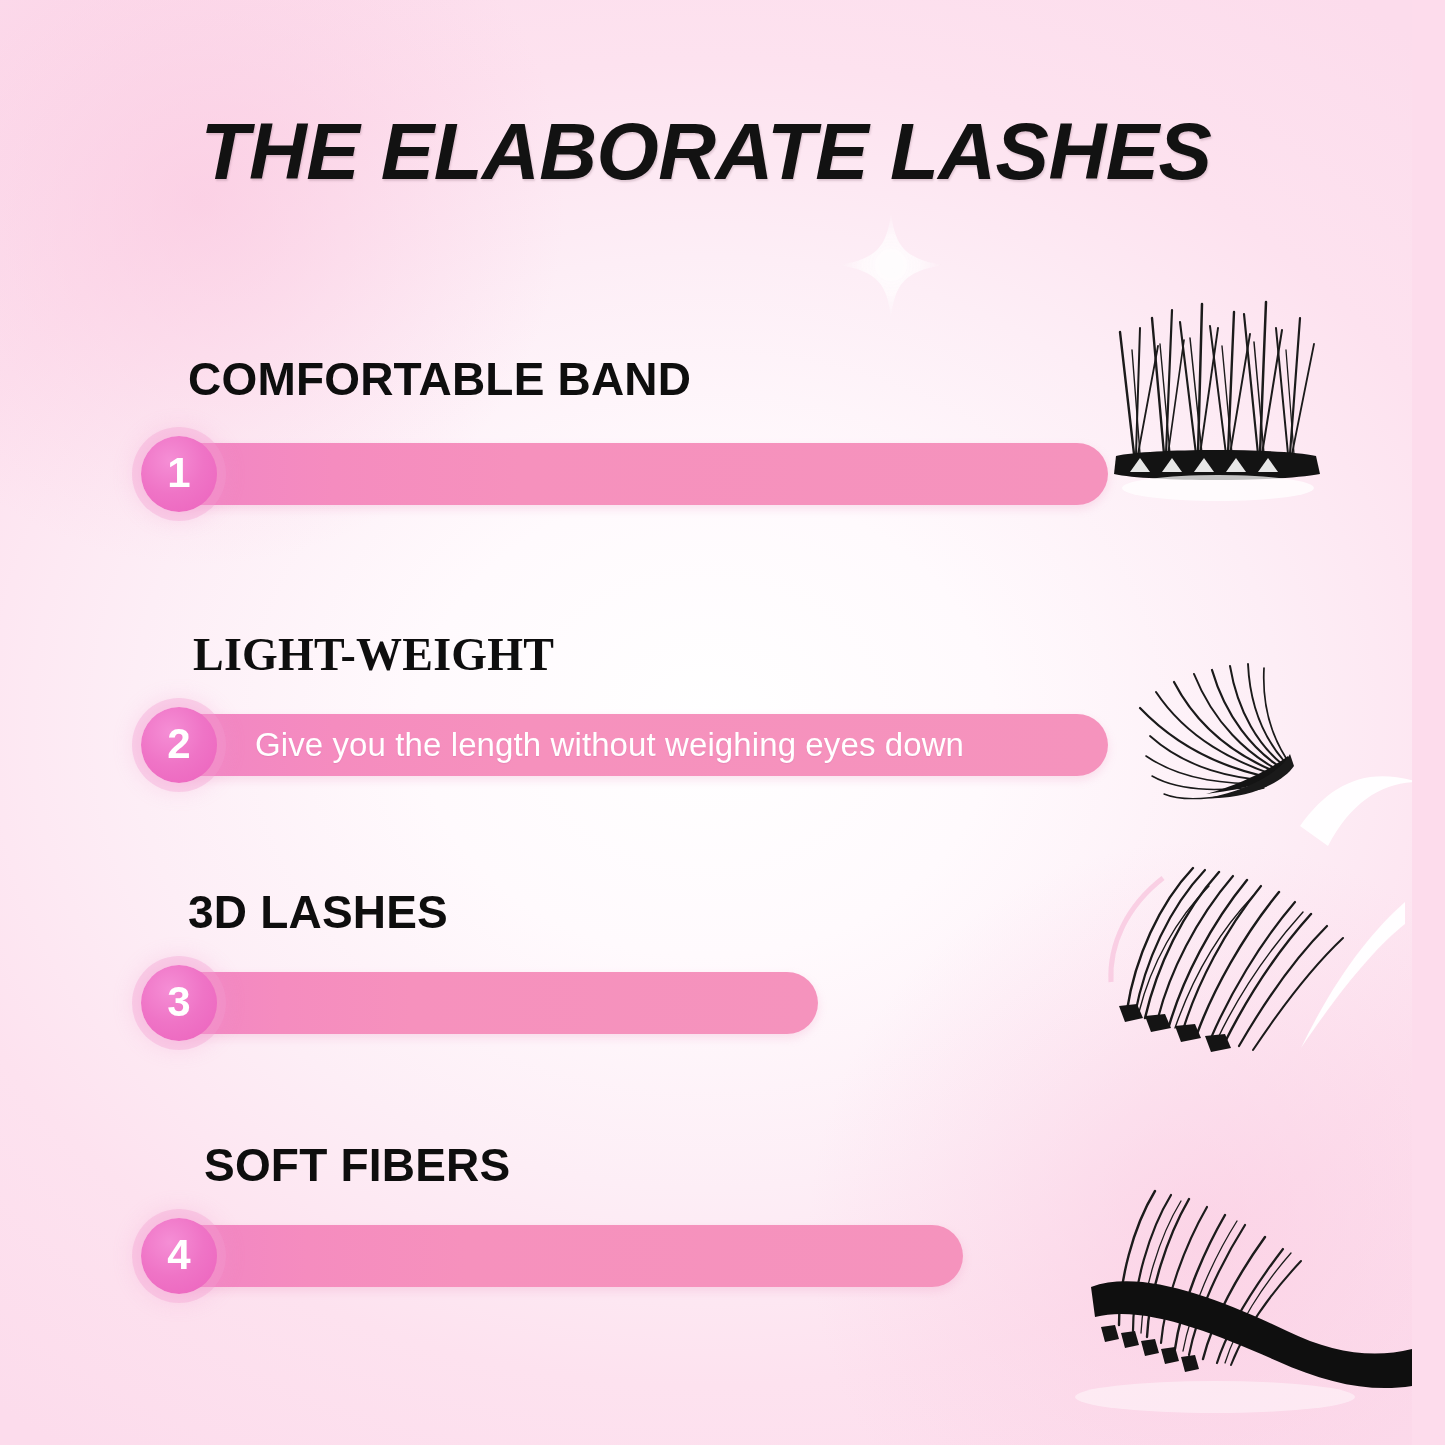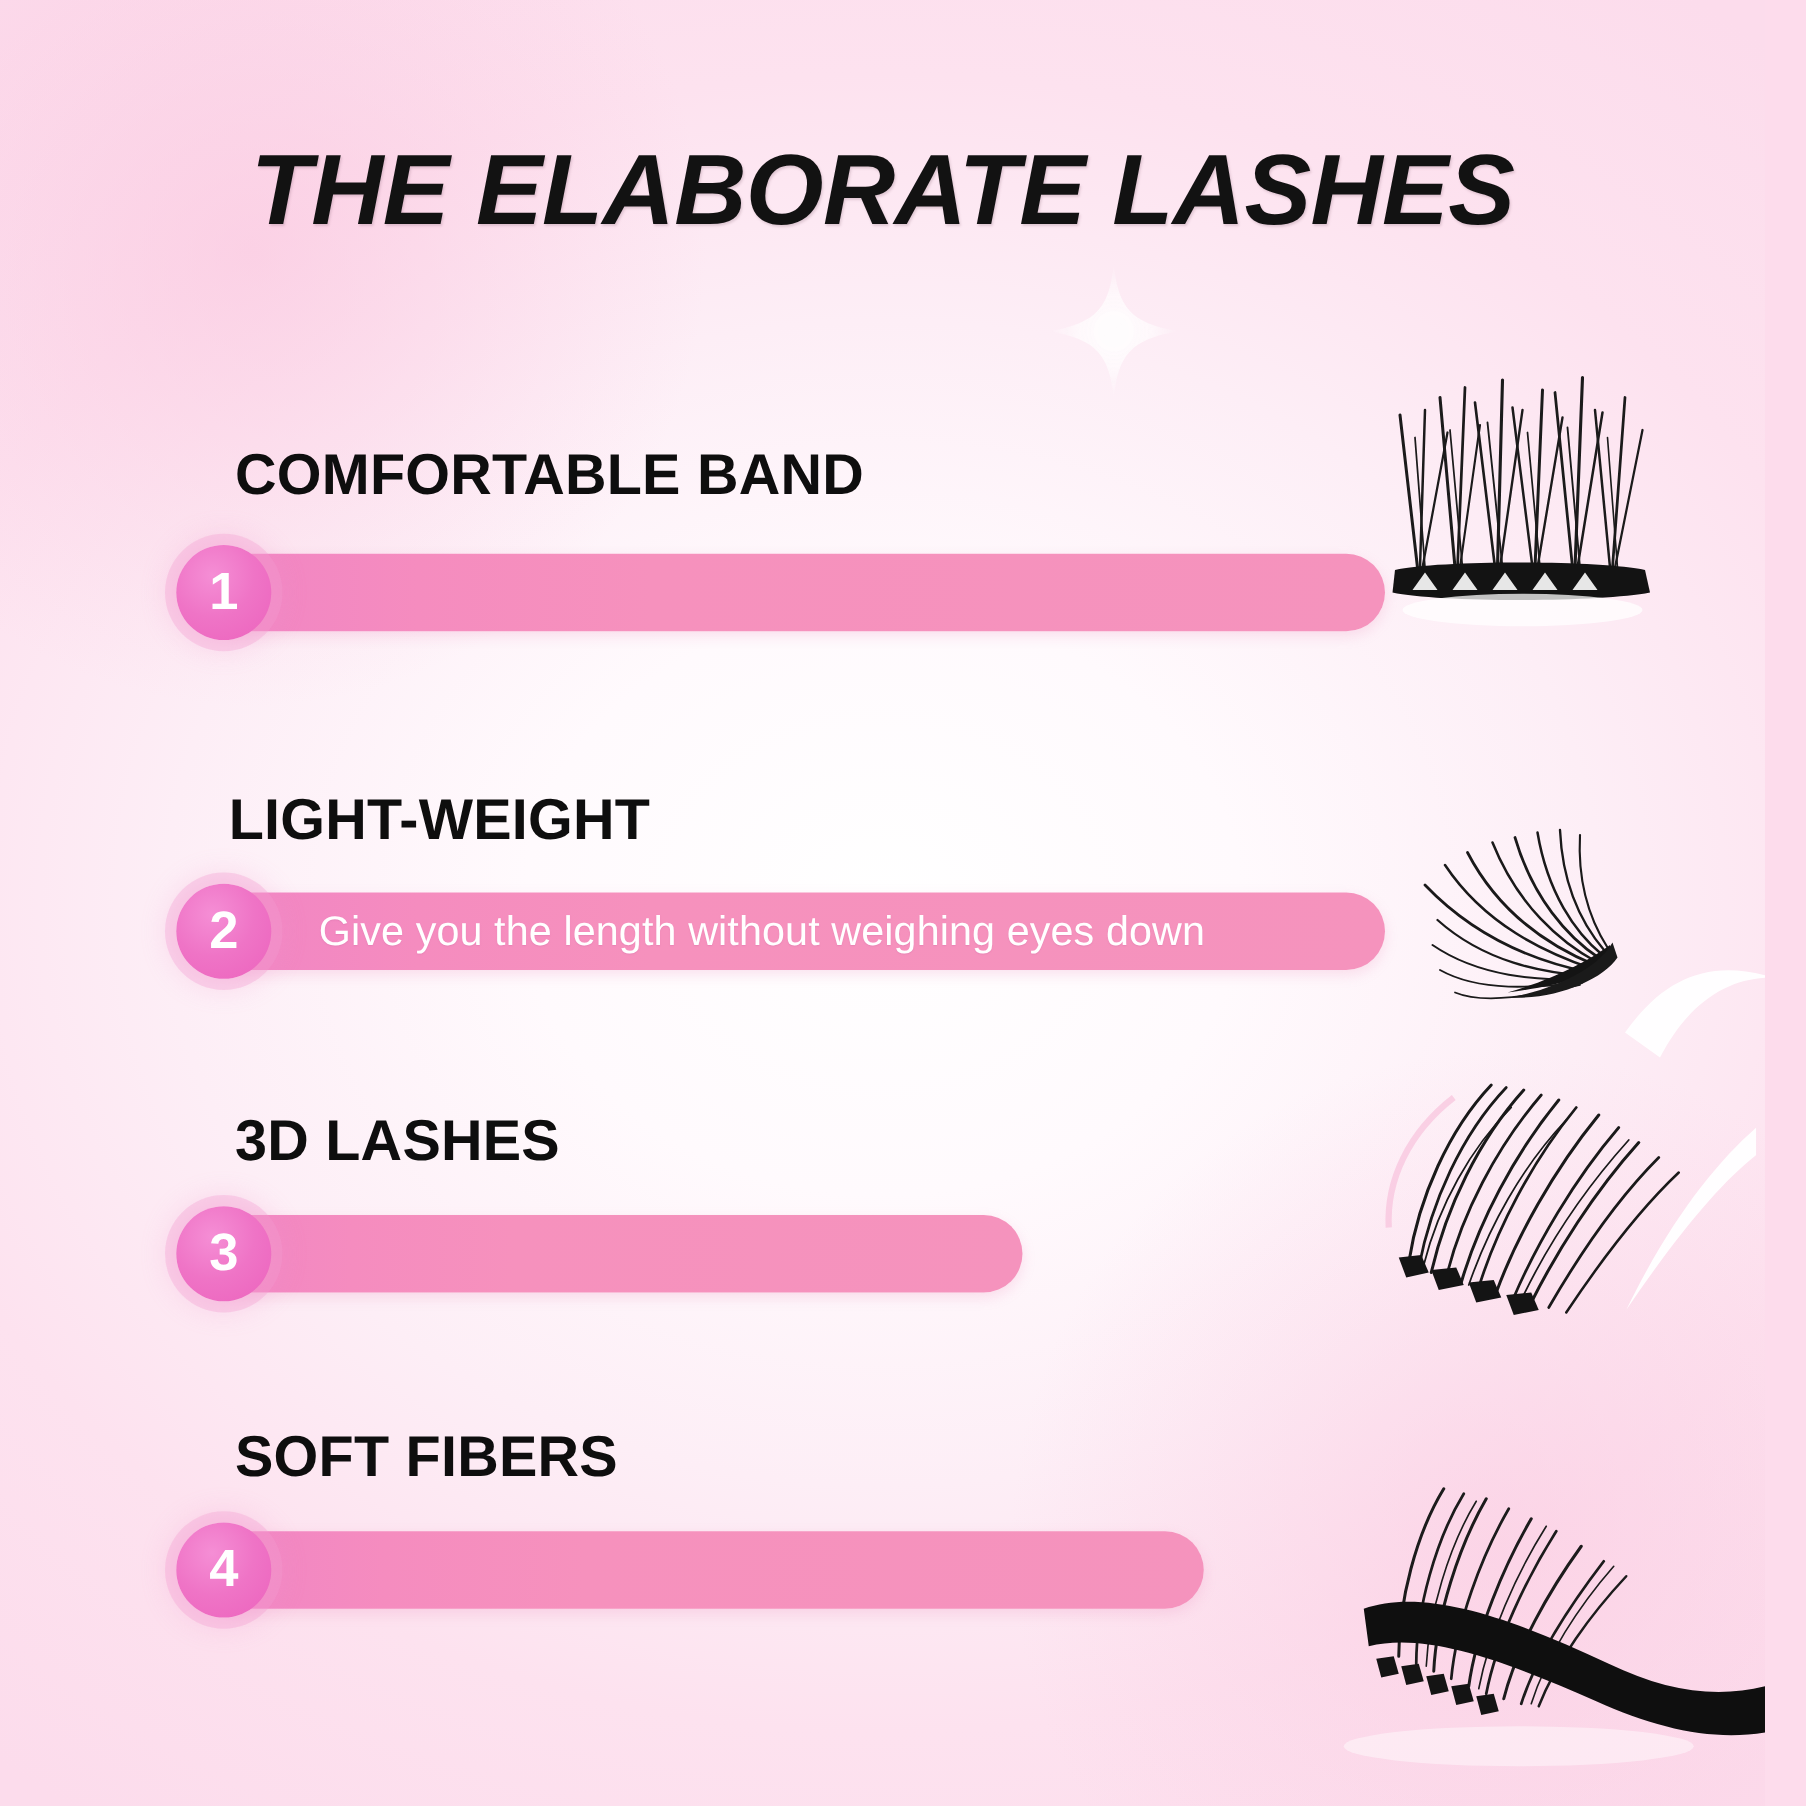--- a/index.html
+++ b/index.html
@@ -145,21 +145,21 @@
     <div class="pill-wrap" style="left:163px; top:443px; width:945px;">
       <div class="pill">
         <div class="badge">
           <span>1</span>
         </div>
       </div>
     </div>
   </div>
 
   <div class="feature">
-    <div class="feat-head" style="left:183px; top:628px;">LIGHT-WEIGHT</div>
+    <div class="feat-head" style="left:193px; top:628px;font-family:Liberation Serif, serif;">LIGHT-WEIGHT</div>
     <div class="pill-wrap" style="left:163px; top:714px; width:945px;">
       <div class="pill">
         <div class="badge">
           <span>2</span>
         </div>
         <div class="pill-text">Give you the length without weighing eyes down</div>
       </div>
     </div>
   </div>
 
@@ -168,21 +168,21 @@
     <div class="pill-wrap" style="left:163px; top:972px; width:655px;">
       <div class="pill">
         <div class="badge">
           <span>3</span>
         </div>
       </div>
     </div>
   </div>
 
   <div class="feature">
-    <div class="feat-head" style="left:188px; top:1138px;text-align:center;">SOFT FIBERS</div>
+    <div class="feat-head" style="left:204px; top:1138px;text-align:center;">SOFT FIBERS</div>
     <div class="pill-wrap" style="left:163px; top:1225px; width:800px;">
       <div class="pill">
         <div class="badge">
           <span>4</span>
         </div>
       </div>
     </div>
   </div>
 
   <div class="lash" style="left:1110px; top:288px; width:240px; height:230px;">

